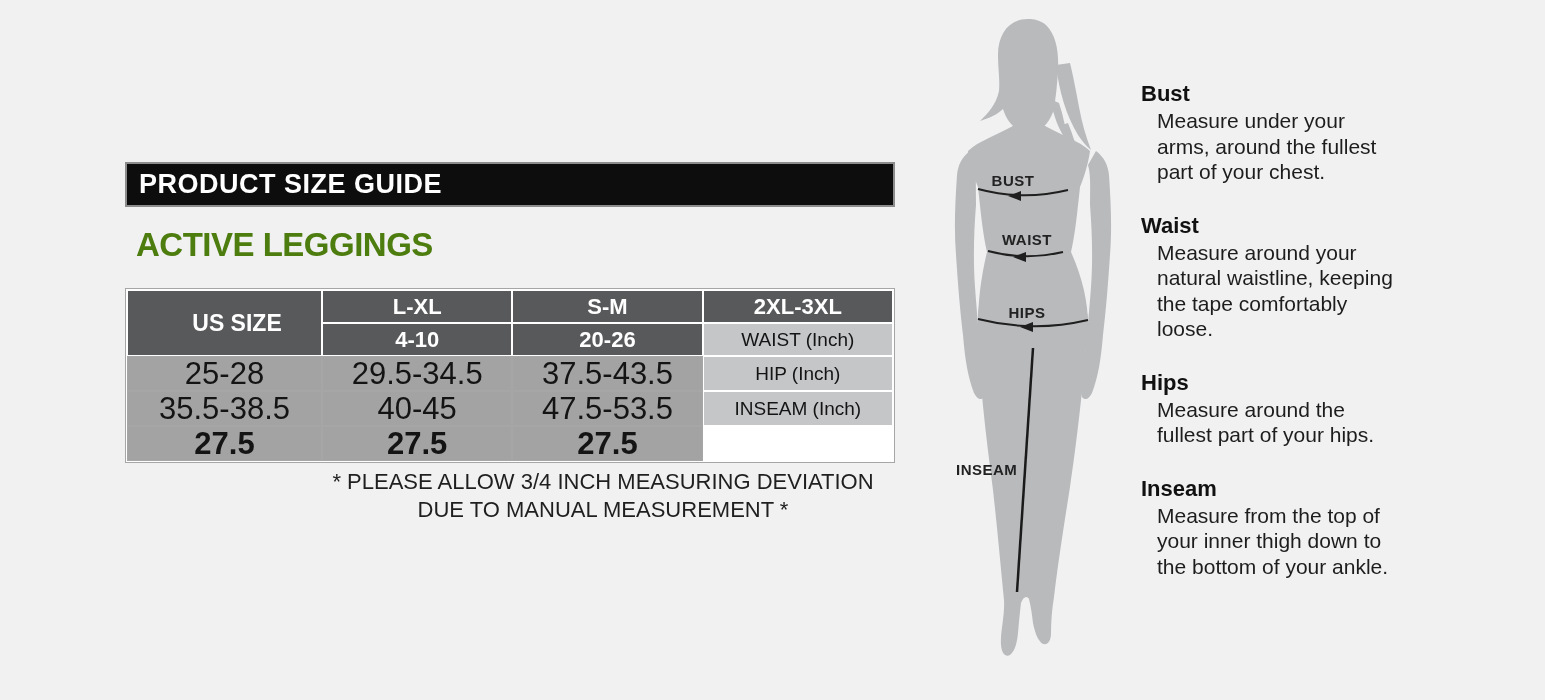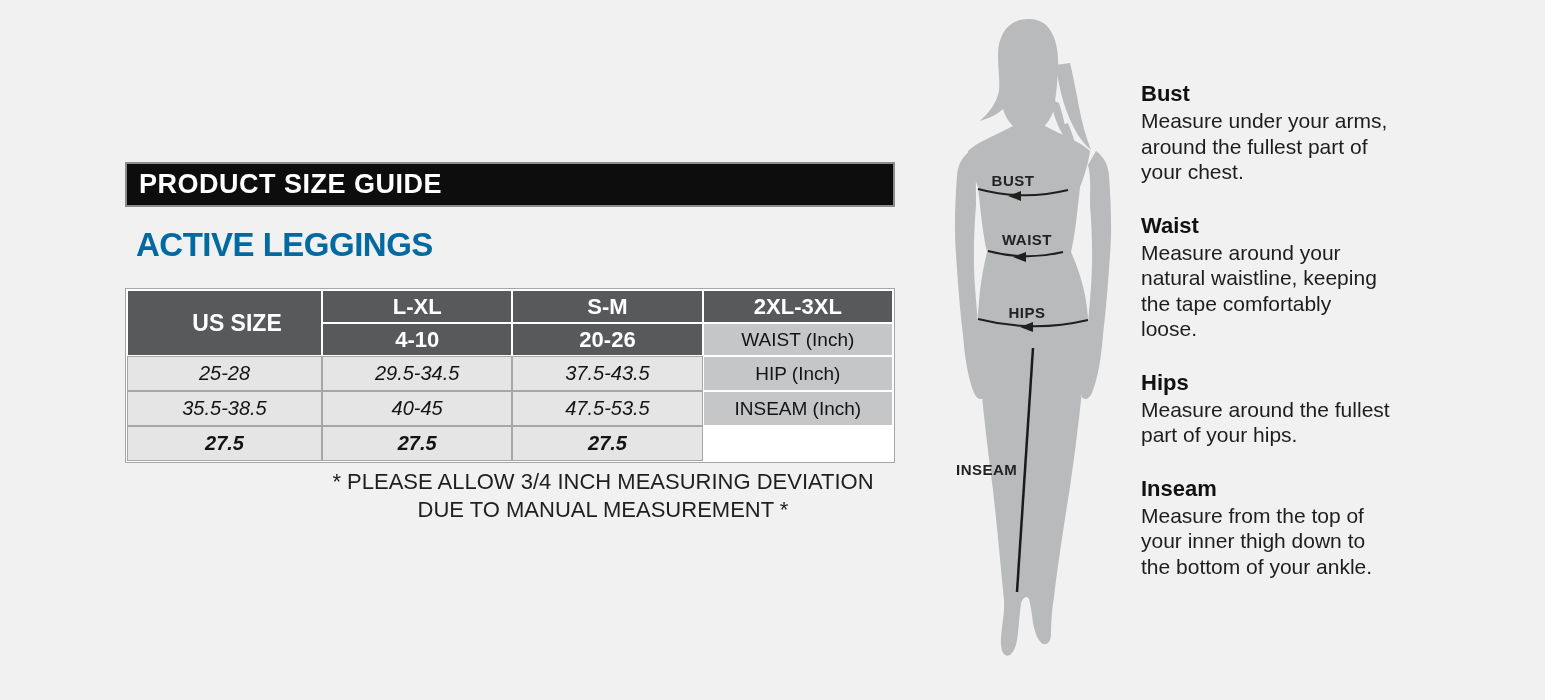--- a/index.html
+++ b/index.html
@@ -15,36 +15,36 @@
   .title-bar{
     position:absolute;left:125px;top:162px;width:770px;height:45px;
     background:#0d0d0d;border:2px solid #8c8c8c;box-sizing:border-box;
     display:flex;align-items:center;padding-left:12px;
   }
   .title-bar span{
     color:#ffffff;font-size:27px;font-weight:bold;letter-spacing:.5px;text-align:center;
   }
   .product-name{
     position:absolute;left:136px;top:226px;
-    font-size:33px;font-weight:bold;color:#0369a1;letter-spacing:-0.5px;
+    font-size:33px;font-weight:bold;color:#4d7c0f;letter-spacing:-0.5px;
   }
   
   .size-table{
     position:absolute;left:125px;top:288px;width:770px;
     background:#ffffff;border:1px solid #a6a6a6;box-sizing:border-box;
     padding:2px;display:grid;
     grid-template-columns:193px 1fr 1fr 1fr;
     grid-template-rows:31px 31px 33px 33px 33px;
     gap:2px;
   }
   .cell{display:flex;align-items:center;justify-content:center;}
   .cell.head{background:#58595b;color:#ffffff;font-weight:bold;font-size:22px;}
   .cell.corner{grid-row:1/3;grid-column:1;font-size:23px;padding-left:25px;}
   .cell.rowlabel{background:#c5c6c8;color:#141414;font-weight:normal;font-size:19px;}
-  .cell.data{background:#e5e5e5;font-size:20px;color:#141414;box-shadow:0 0 0 1px #a6a6a6;font-style:italic;}
+  .cell.data{background:#a3a3a3;font-size:31px;color:#141414;box-shadow:0 0 0 1px #a6a6a6;}
   .cell.data.bold{font-weight:bold;}
   
   .footnote{
     position:absolute;left:308px;top:468px;width:590px;
     text-align:center;font-size:22px;line-height:27.5px;color:#1f1f1f;
   }
   
   .figure{position:absolute;left:930px;top:15px;width:200px;height:645px;}
   .figure svg{position:absolute;left:0;top:0;}
   .fig-label{
@@ -55,21 +55,21 @@
   .lbl-waist{left:57px;top:216px;width:80px;}
   .lbl-hips{left:57px;top:289px;width:80px;}
   .lbl-inseam{left:26px;top:446px;width:80px;text-align:left;}
   .measure{stroke:#1f1f1f;stroke-width:2;fill:none;}
   .measure-head{fill:#1f1f1f;stroke:none;}
   .inseam-line{stroke:#1a1a1a;stroke-width:2.5;}
   
   .instructions{position:absolute;left:1141px;top:80px;width:252px;}
   .instr-section{margin-bottom:27px;}
   .instr-heading{font-size:22px;font-weight:bold;color:#111111;line-height:28px;}
-  .instr-text{font-size:21px;line-height:25.5px;color:#1d1d1d;}
+  .instr-text{font-size:21px;line-height:25.5px;color:#1d1d1d;margin-left:16px;}
 </style>
 </head>
 <body>
 
 <div class="page">
 
   <div class="title-bar">
     <span>PRODUCT SIZE GUIDE</span>
   </div>
 

